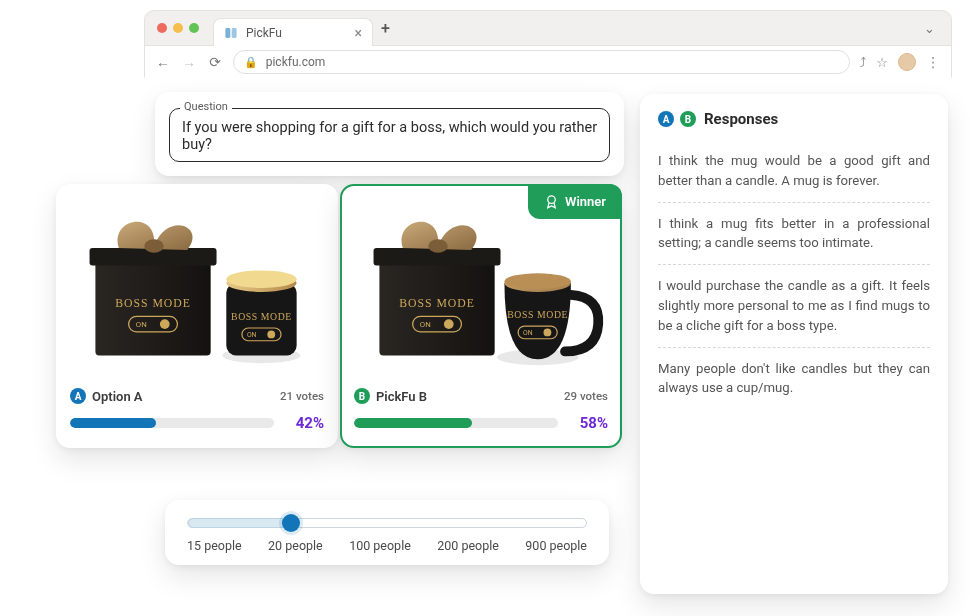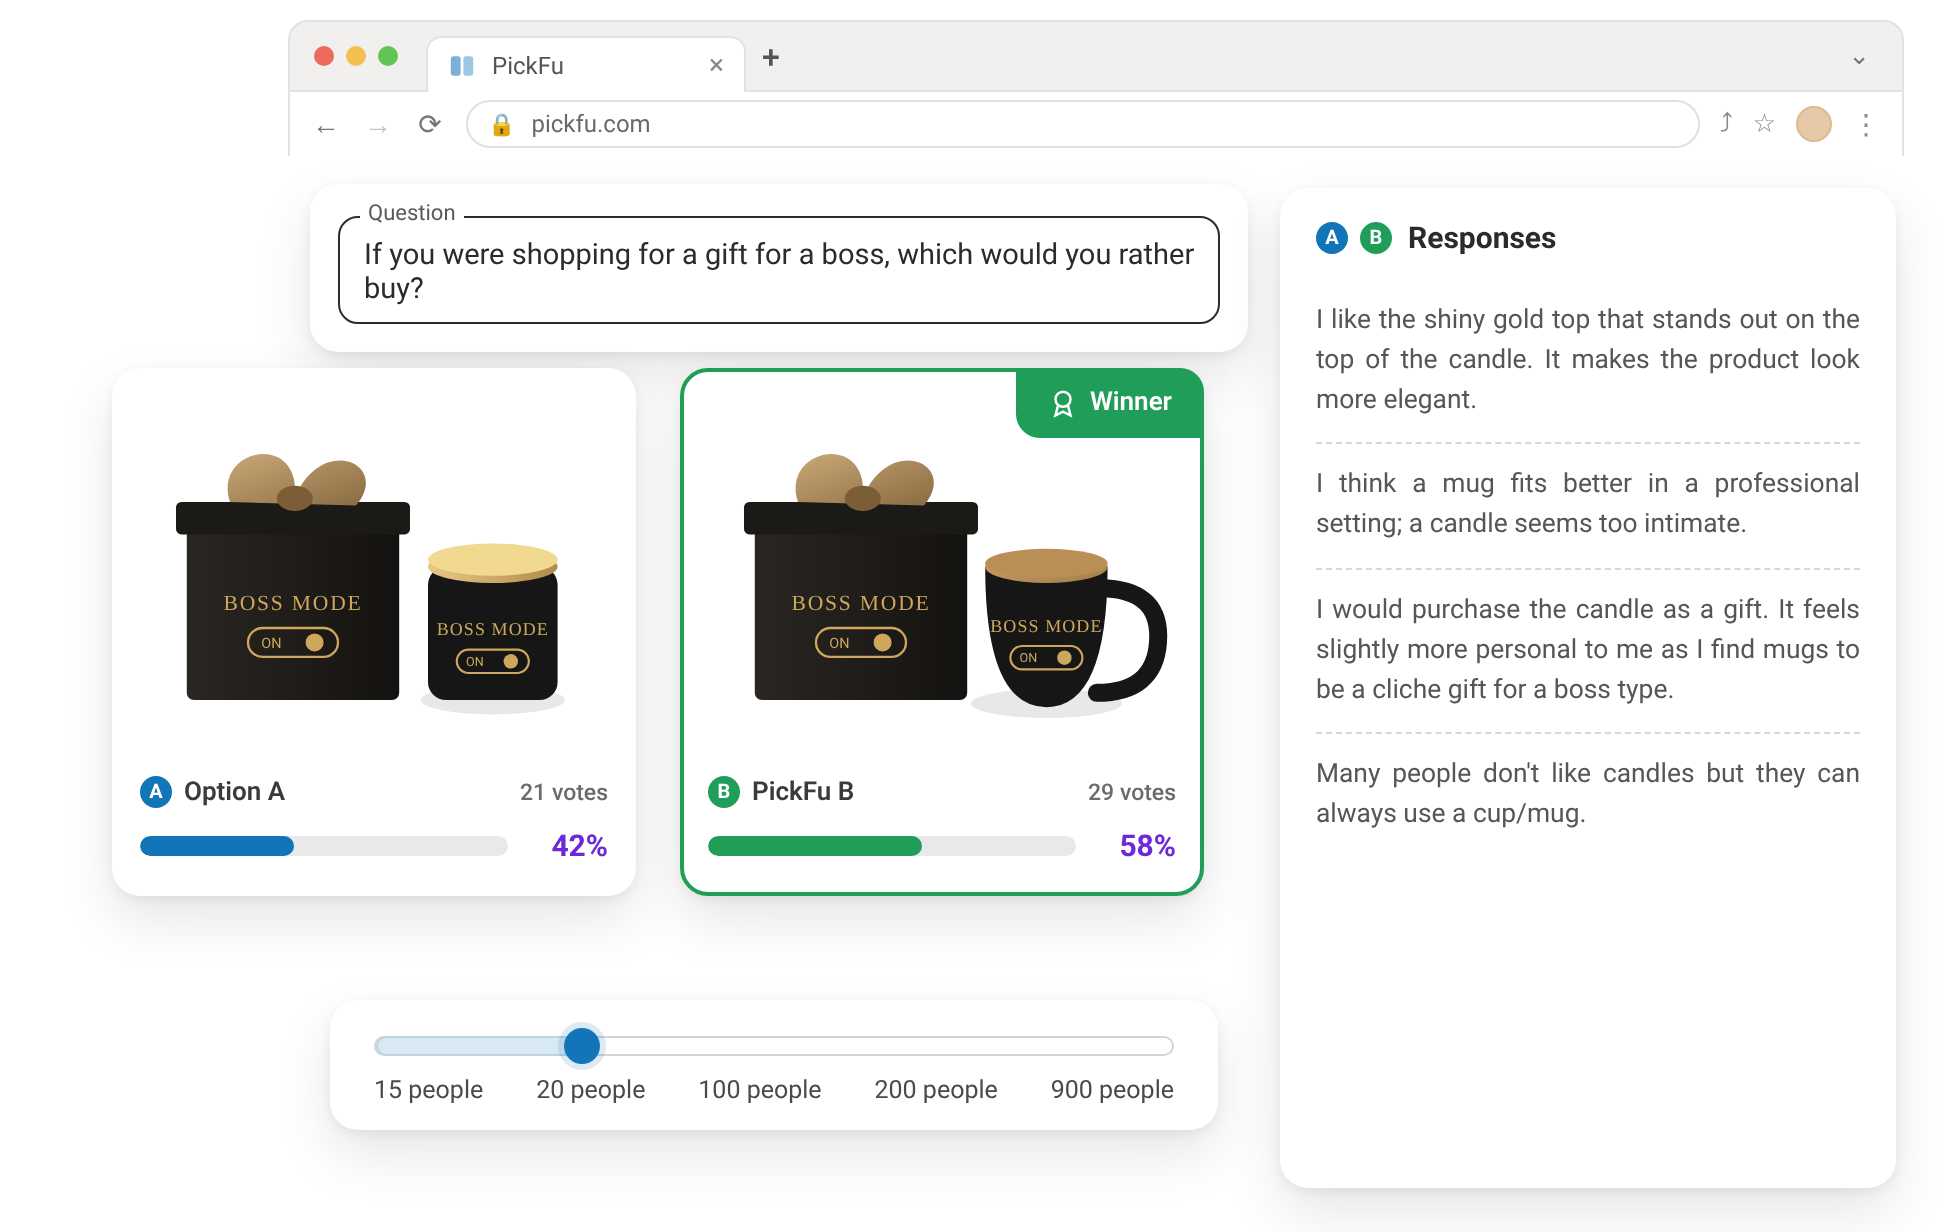--- a/index.html
+++ b/index.html
@@ -75,21 +75,21 @@
     border:1px solid #2c2c2c; border-radius:10px; padding:10px 3px 8px 12px;
     position:relative;
   }
   .q-label {
     position:absolute; top:-9px; left:10px; background:#fff;
     font-size:11px; color:#5a5a5a; padding:0 4px;
   }
   .q-text { font-size:14.5px; color:#2b2b2b; }
   
   
-  .option-card { width:262px; border-radius:14px; padding:12px 14px 16px 14px; }
+  .option-card { width:282px; border-radius:14px; padding:12px 14px 16px 14px; }
   .option-a { left:56px; top:184px; }
   .option-b { left:340px; top:184px; border:2px solid #1f9d59; padding:10px 12px 14px 12px;}
   .winner-badge {
     position:absolute; top:-2px; right:-2px;
     background:#1f9d59; color:#fff; font-weight:600; font-size:13px;
     padding:10px 16px; border-radius:0 12px 0 12px;
     display:flex; align-items:center; gap:6px;
   }
   .option-img { width:100%; height:182px; border-radius:6px; display:flex; align-items:center; justify-content:center;}
   .option-meta { display:flex; align-items:center; justify-content:space-between; margin-top:10px;}
@@ -295,18 +295,18 @@
   </div>
 </div>
 
 <div class="card responses-card">
   <div class="resp-header">
     <span class="opt-badge a">A</span>
     <span class="opt-badge b">B</span>
     <span class="resp-title">Responses</span>
   </div>
   <div class="resp-list">
-    <div class="resp-item">I like the shiny gold top that stands out on the top of the candle. It makes the product look more elegant.</div>
+    <div class="resp-item">I think the mug would be a good gift and better than a candle. A mug is forever.</div>
     <div class="resp-item">I think a mug fits better in a professional setting; a candle seems too intimate.</div>
     <div class="resp-item">I would purchase the candle as a gift. It feels slightly more personal to me as I find mugs to be a cliche gift for a boss type.</div>
     <div class="resp-item">Many people don't like candles but they can always use a cup/mug.</div>
   </div>
 </div>
 
 </body></html>

